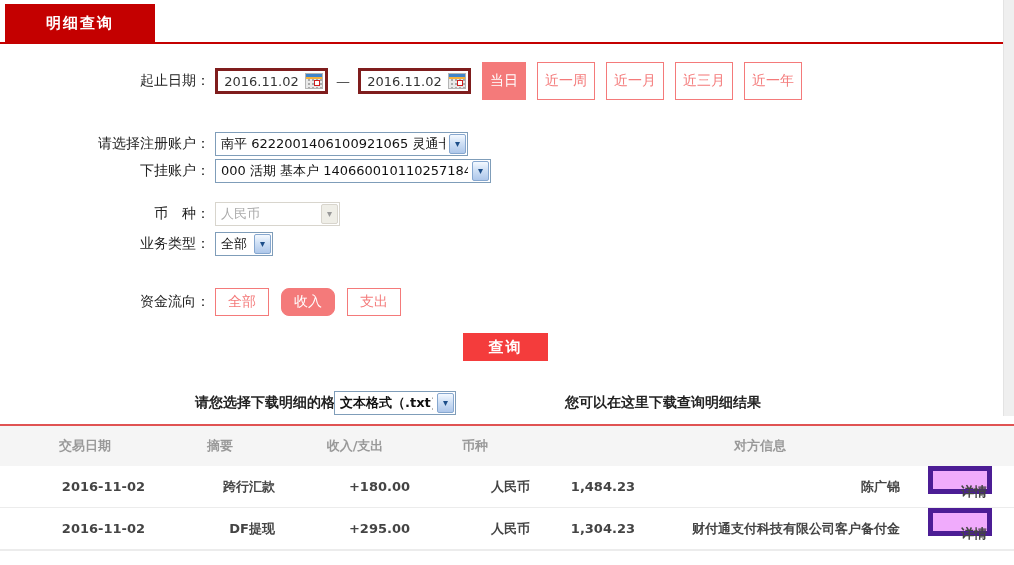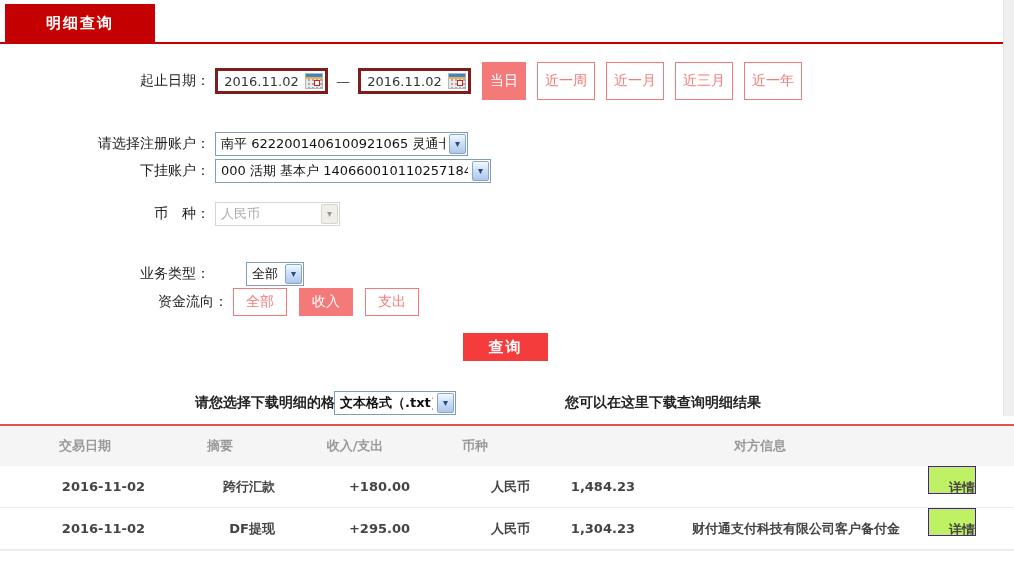--- a/index.html
+++ b/index.html
@@ -37,42 +37,42 @@
             font-size:13px;color:#111;padding-left:5px;box-sizing:border-box;cursor:pointer;}
   .selval{flex:1;white-space:nowrap;overflow:hidden;}
   .sel-btn{width:17px;height:20px;margin:0 1px 0 4px;flex:0 0 17px;border:1px solid #86a7cf;border-radius:2px;box-sizing:border-box;
            background:linear-gradient(180deg,#f4f9ff,#cfe0f5 45%,#aec7ea);color:#1d4e89;
            font-size:10px;line-height:18px;text-align:center;}
   .xpselect.disabled{border-color:#d8d5cd;color:#aaa;cursor:default;}
   .xpselect.disabled .sel-btn{background:#efeee7;border-color:#d8d5cd;color:#999;}
   
   .fbtn{height:28px;padding:0 12px;margin-right:12px;border:1px solid #f47a7a;color:#f47a7a;background:#fff;
         display:flex;align-items:center;font-size:14px;box-sizing:border-box;cursor:pointer;}
-  .fbtn.filled{background:#f47a7a;color:#fff;}
+  .fbtn.filled{background:#f47a7a;color:#fff;border-radius:8px;}
   
   .querybtn{left:463px;top:333px;width:85px;height:28px;background:#f43c3c;color:#fff;font-size:15px;
             display:flex;align-items:center;justify-content:center;letter-spacing:2px;cursor:pointer;}
   
   .dl-label{left:195px;top:389px;height:28px;display:flex;align-items:center;font-size:14px;color:#222;}
   .dl-select{left:334px;top:391px;width:122px;}
   .dl-hint{left:565px;top:389px;height:28px;display:flex;align-items:center;font-size:14px;color:#222;}
   .dl-btn{left:770px;top:391px;width:58px;height:26px;background:#f47a7a;color:#fff;font-size:14px;
           display:flex;align-items:center;justify-content:center;cursor:pointer;margin-top:36px;}
   
   .divider{left:0;top:424px;width:1014px;height:2px;background:#e05353;}
   .thead{left:0;top:426px;width:1014px;height:40px;background:#f5f5f5;}
   .thead span{position:absolute;top:0;line-height:40px;text-align:center;font-size:13px;color:#999;}
   .trow{left:0;width:1014px;height:42px;background:#fff;border-bottom:1px solid #ececec;box-sizing:border-box;}
   .trow span{position:absolute;top:0;line-height:41px;text-align:right;font-size:13px;color:#444;}
   .row1{top:466px;} .row2{top:508px;}
   .c1{left:25px;width:120px;} .c2{left:165px;width:110px;} .c3{left:300px;width:110px;}
   .c4{left:420px;width:110px;} .c5{left:520px;width:115px;} .c6{left:620px;width:280px;}
   .amount{color:#cc2222;}
-  .detailbtn{position:absolute;left:928px;top:6px;width:48px;height:28px;line-height:26px;text-align:center;
-             border:1px solid #4c1d95;color:#f47a7a;font-size:13px;box-sizing:border-box;background:#bef264;cursor:pointer;}
+  .detailbtn{position:absolute;left:928px;top:6px;width:64px;height:28px;line-height:26px;text-align:center;
+             border:5px solid #4c1d95;color:#f47a7a;font-size:13px;box-sizing:border-box;background:#f0abfc;cursor:pointer;}
   .bottomline{left:0;top:550px;width:1014px;height:1px;background:#ececec;}
 </style>
 </head>
 <body>
 
 <div class="abs right-gutter"></div>
 
 <div class="abs tab">明细查询</div>
 <div class="abs topline"></div>
 
@@ -111,29 +111,29 @@
 </div>
 
 <div class="frow" style="top:200px;">
   <div class="lbl">币　种：</div>
   <div class="xpselect disabled" style="width:125px;">
     <span class="selval">人民币</span>
     <span class="sel-btn">▾</span>
   </div>
 </div>
 
-<div class="frow" style="top:260px;gap:31px;">
+<div class="frow" style="top:230px;">
   <div class="lbl">业务类型：</div>
   <div class="xpselect" style="width:58px;">
     <span class="selval">全部</span>
     <span class="sel-btn">▾</span>
   </div>
 </div>
 
-<div class="frow" style="top:288px;padding-left:18px;">
+<div class="frow" style="top:288px;">
   <div class="lbl">资金流向：</div>
   <div class="fbtn">全部</div>
   <div class="fbtn filled">收入</div>
   <div class="fbtn">支出</div>
 </div>
 
 <div class="abs querybtn">查询</div>
 
 <div class="abs dl-label">请您选择下载明细的格式</div>
 <div class="abs xpselect dl-select">
@@ -152,20 +152,21 @@
   <span class="c4">币种</span>
   <span class="c6">对方信息</span>
 </div>
 
 <div class="abs trow row1">
   <span class="c1">2016-11-02</span>
   <span class="c2">跨行汇款</span>
   <span class="c3 amount">+180.00</span>
   <span class="c4">人民币</span>
   <span class="c5">1,484.23</span>
+  <span class="c6">陈广锦</span>
   <span class="detailbtn">详情</span>
 </div>
 
 <div class="abs trow row2">
   <span class="c1">2016-11-02</span>
   <span class="c2">DF提现</span>
   <span class="c3 amount">+295.00</span>
   <span class="c4">人民币</span>
   <span class="c5">1,304.23</span>
   <span class="c6">财付通支付科技有限公司客户备付金</span>

